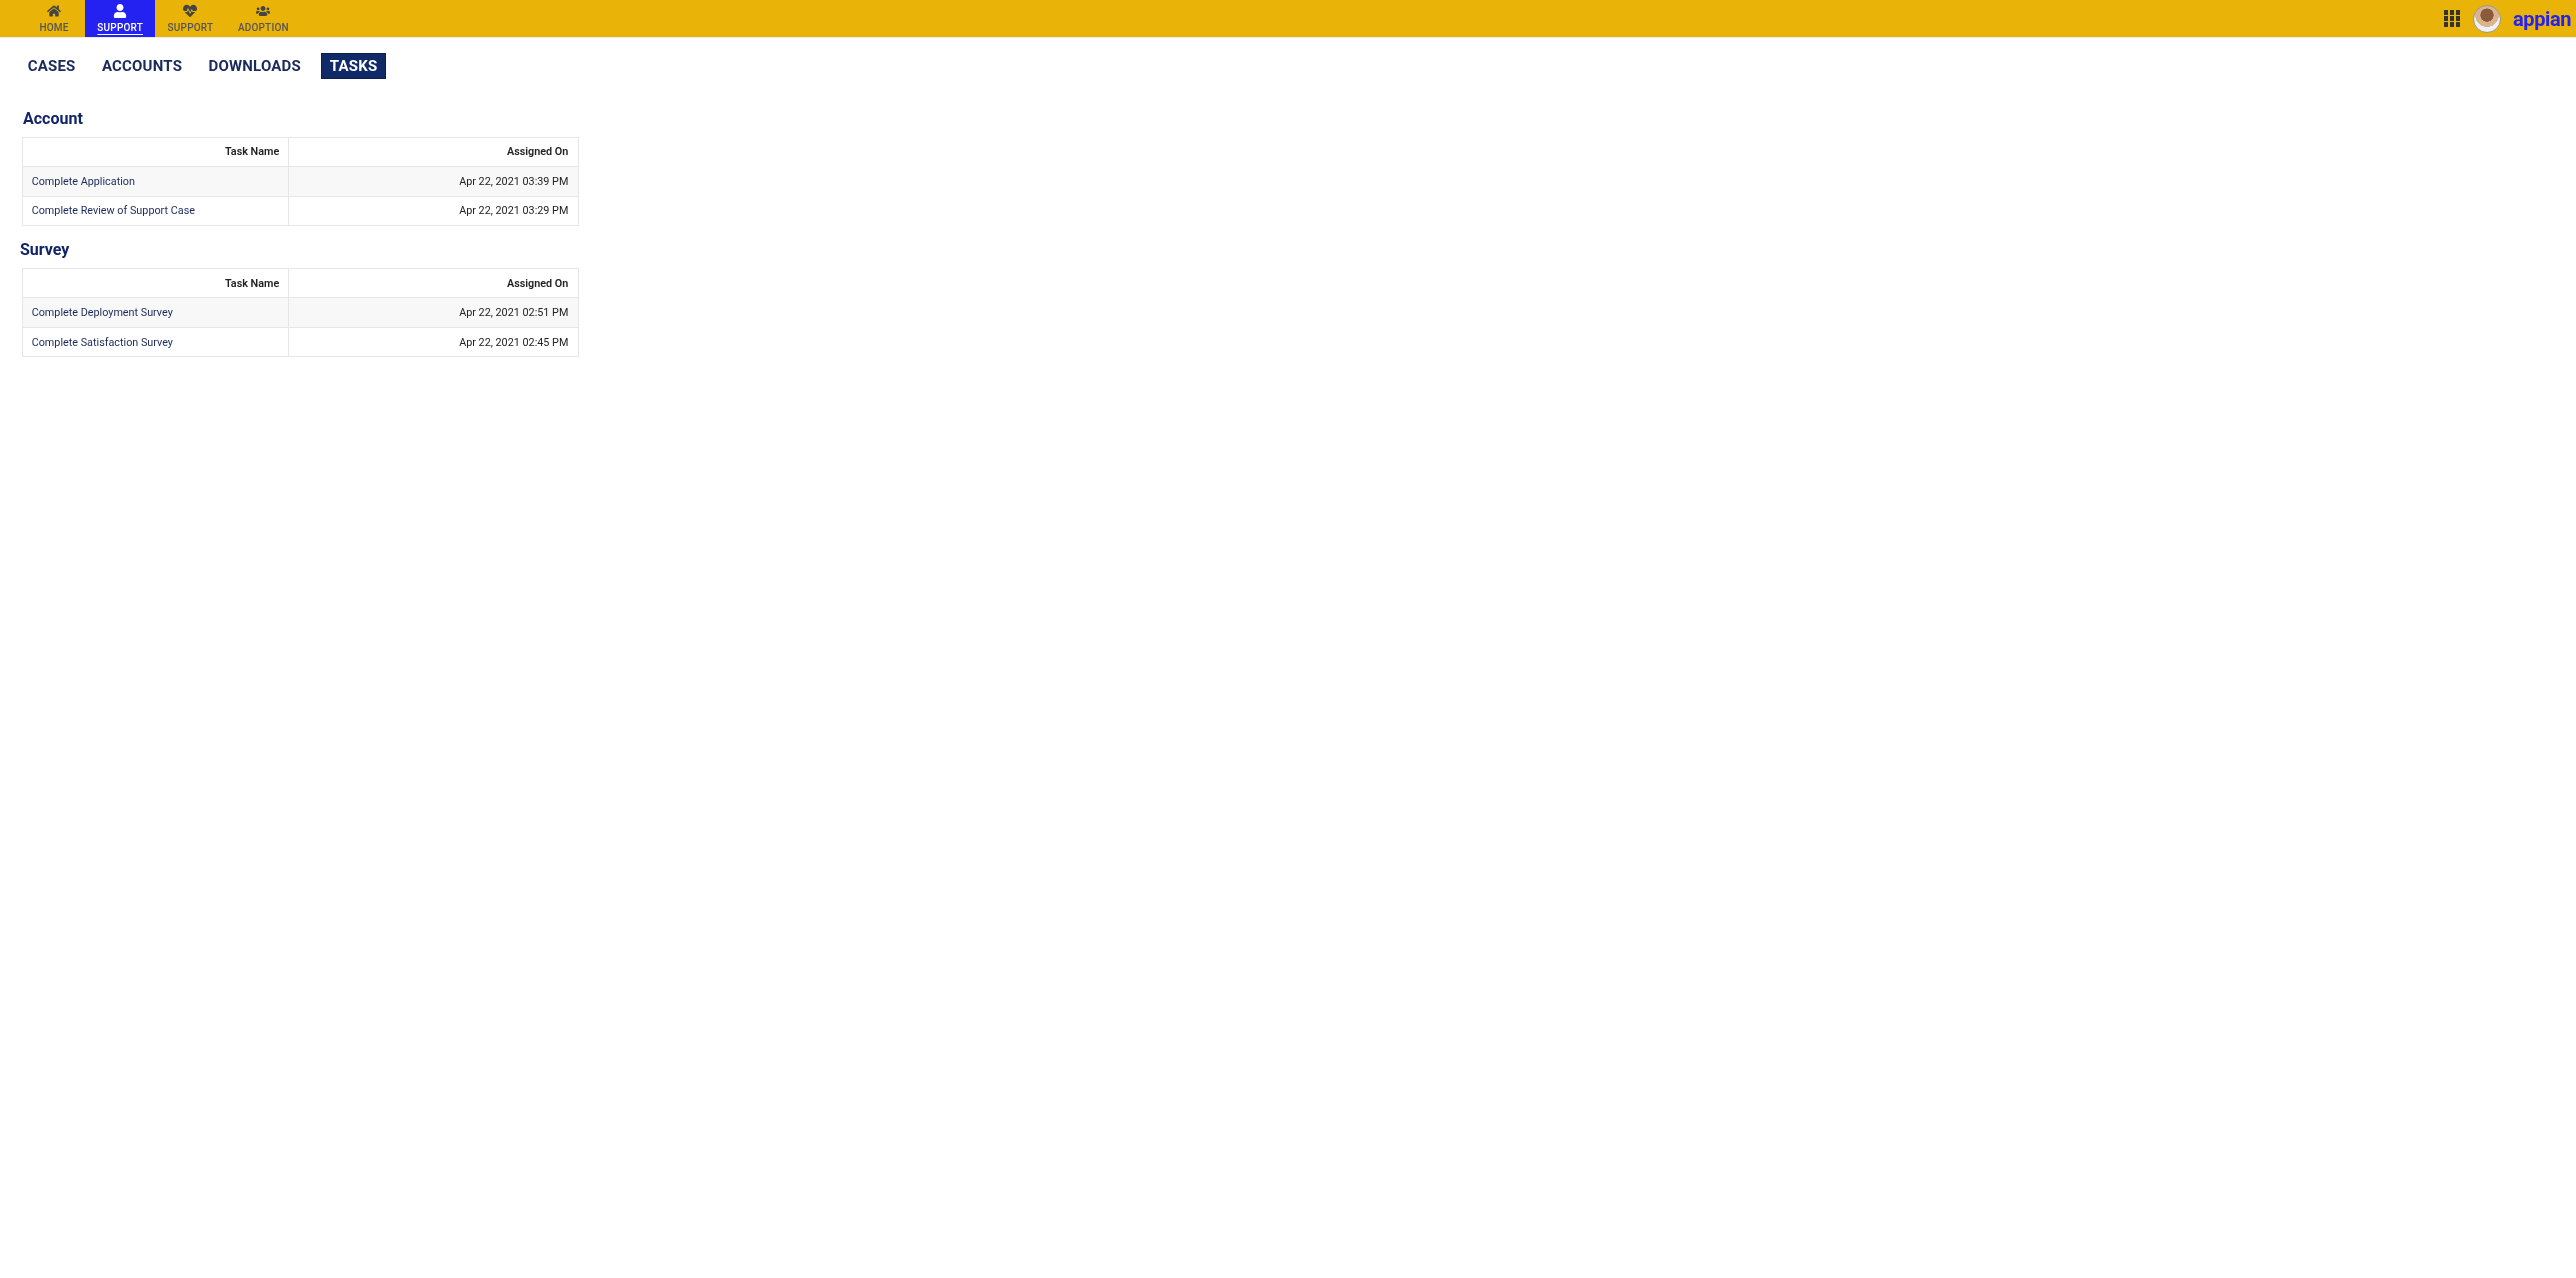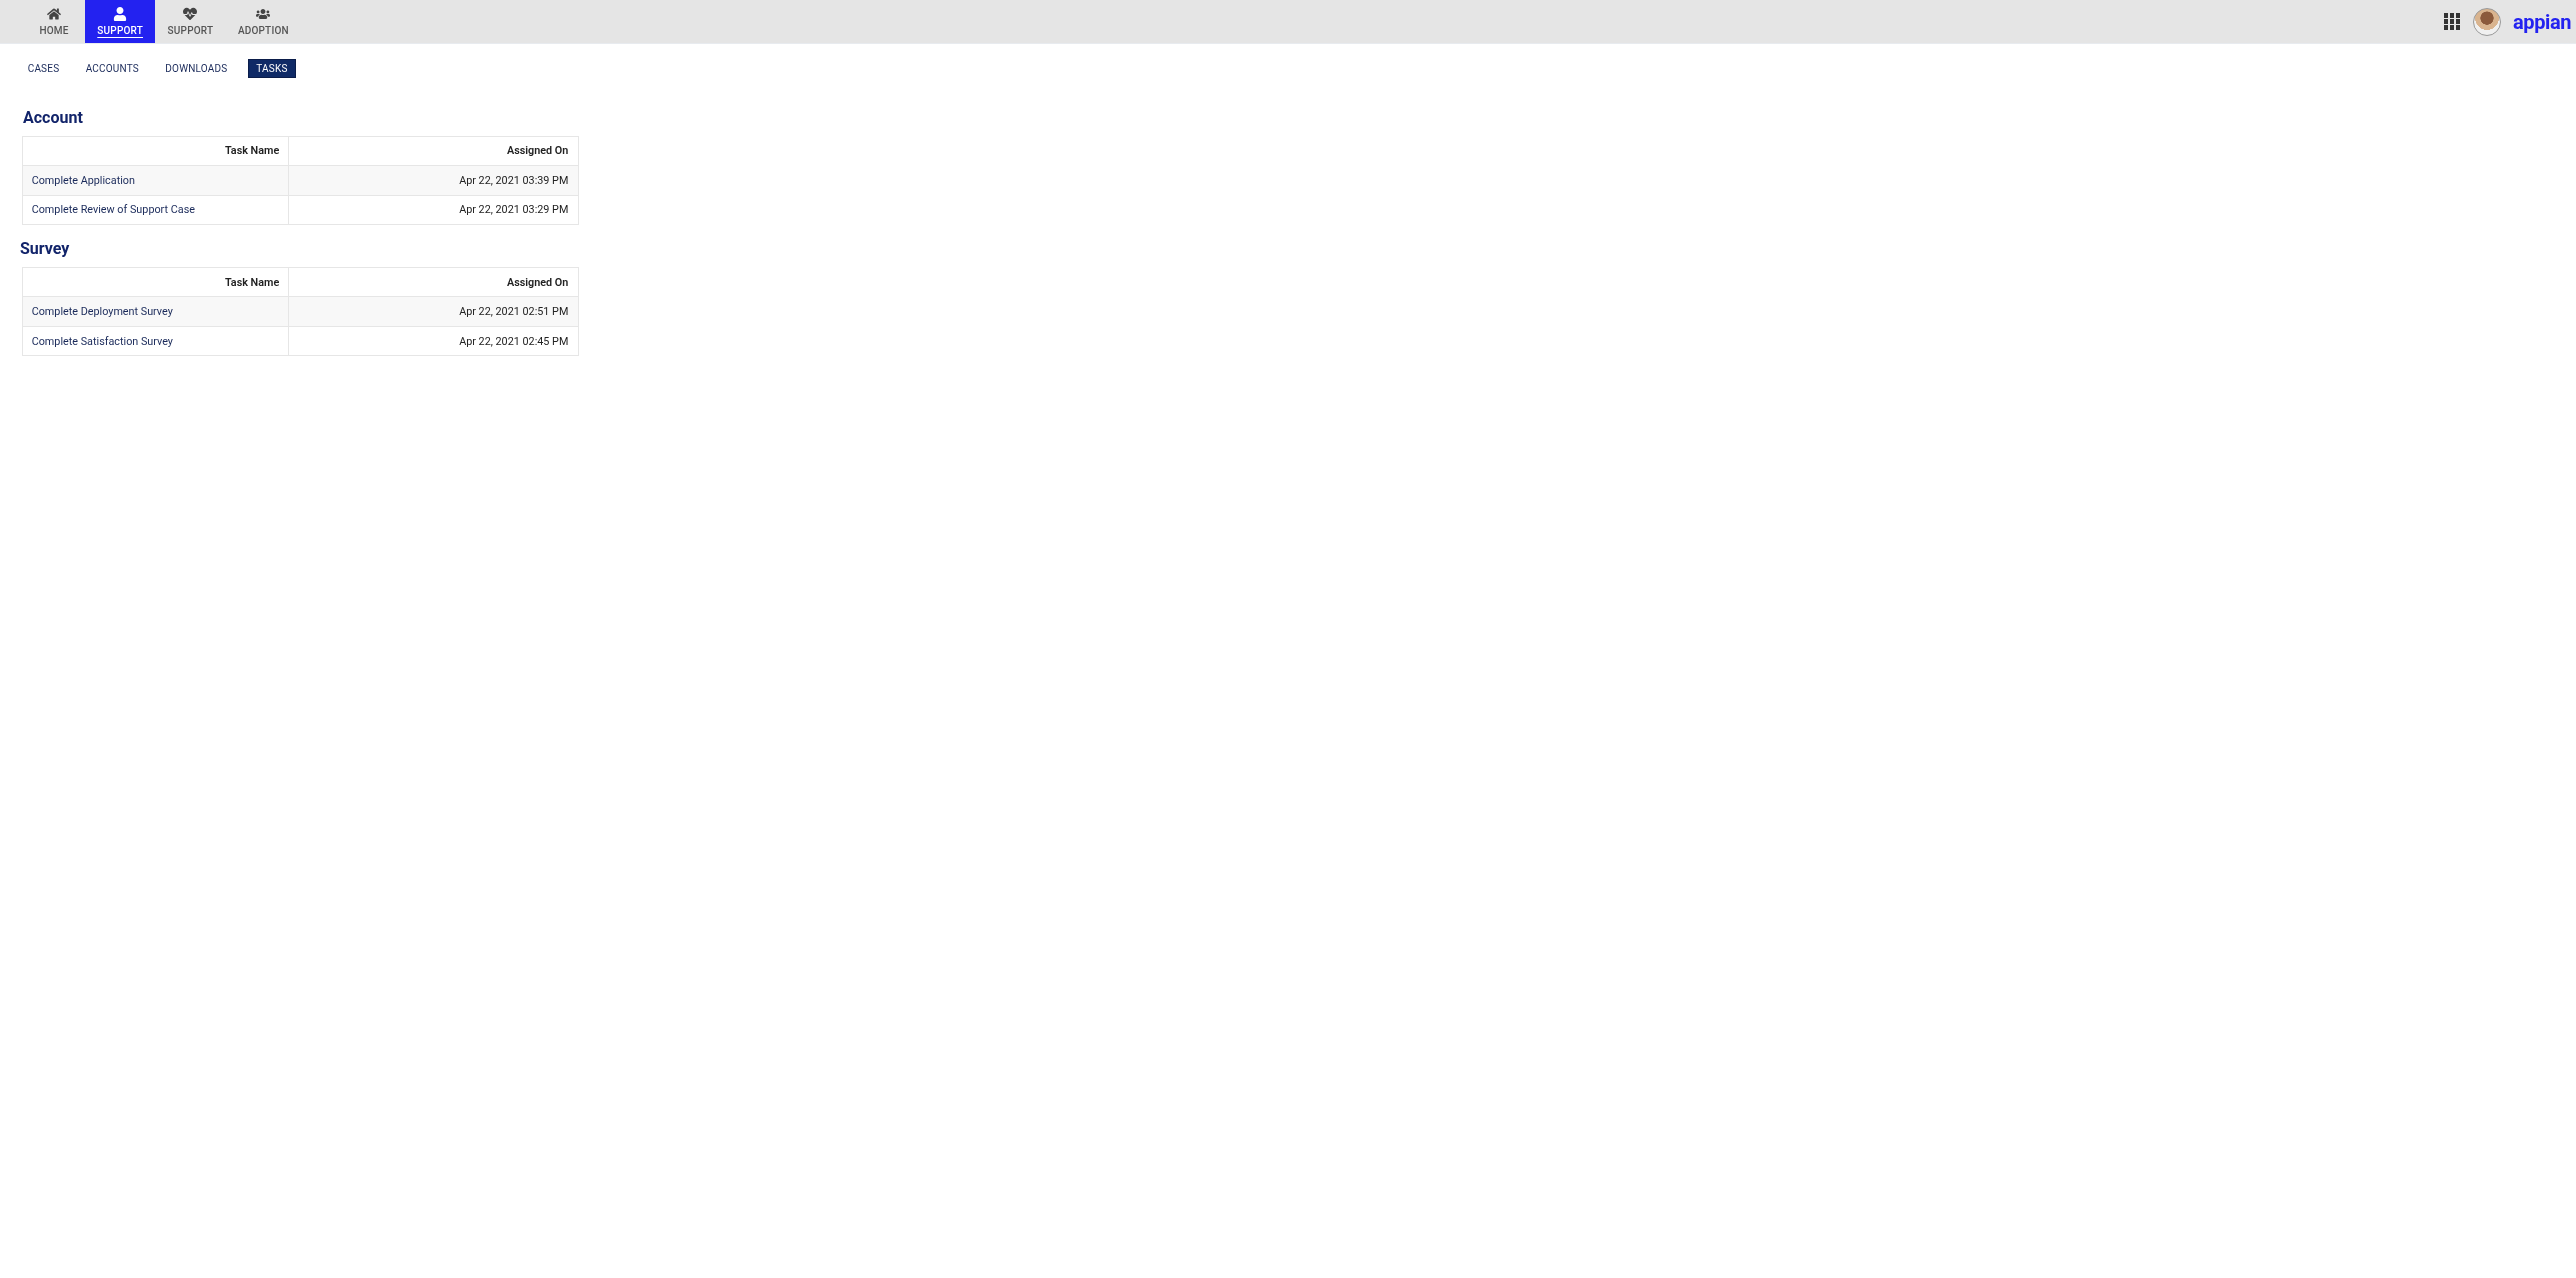--- a/index.html
+++ b/index.html
@@ -7,22 +7,22 @@
     font-family: -apple-system, BlinkMacSystemFont, "Segoe UI", Roboto, "Helvetica Neue", Arial, sans-serif;
     background: #ffffff;
     color: #222;
     font-size: 10.8px;
   }
 
   
   .topbar {
     display: flex;
     align-items: stretch;
-    background: #e5e5e5;
-    height: 44px;
+    background: #eab308;
+    height: 38px;
     border-bottom: 0.8px solid #e8ebef;
     padding-left: 23px;
   }
   .nav-items {
     display: flex;
     align-items: stretch;
   }
   .nav-item {
     display: flex;
     flex-direction: column;
@@ -83,22 +83,22 @@
 
   
   .subtabs {
     display: flex;
     gap: 14px;
     padding: 14px 21.5px 7.7px 21.5px;
     align-items: center;
   }
   .subtab {
     color: #1a2a5a;
-    font-weight: 400;
-    font-size: 10px;
+    font-weight: 700;
+    font-size: 15px;
     cursor: pointer;
     padding: 4.6px 6.2px;
     letter-spacing: 0.2px;
   }
   .subtab.active {
     background: #0f2a66;
     color: #fff;
     border: 1.5px solid #0b1d4a;
     padding: 3.1px 7.7px;
   }

